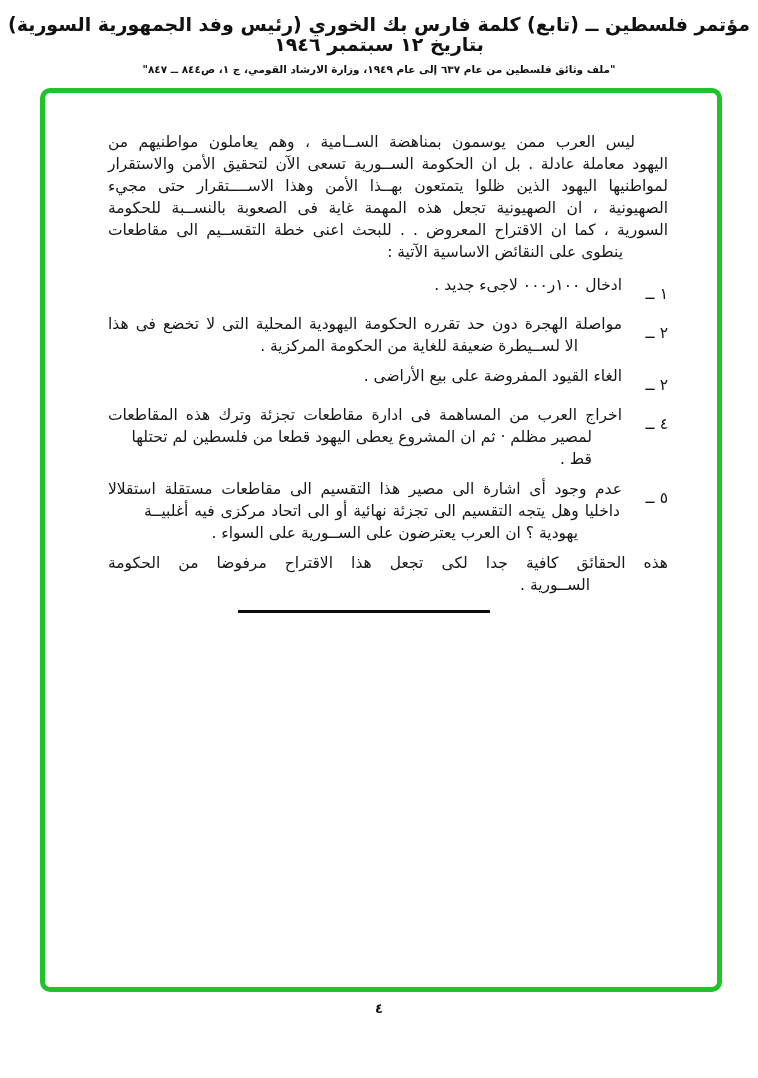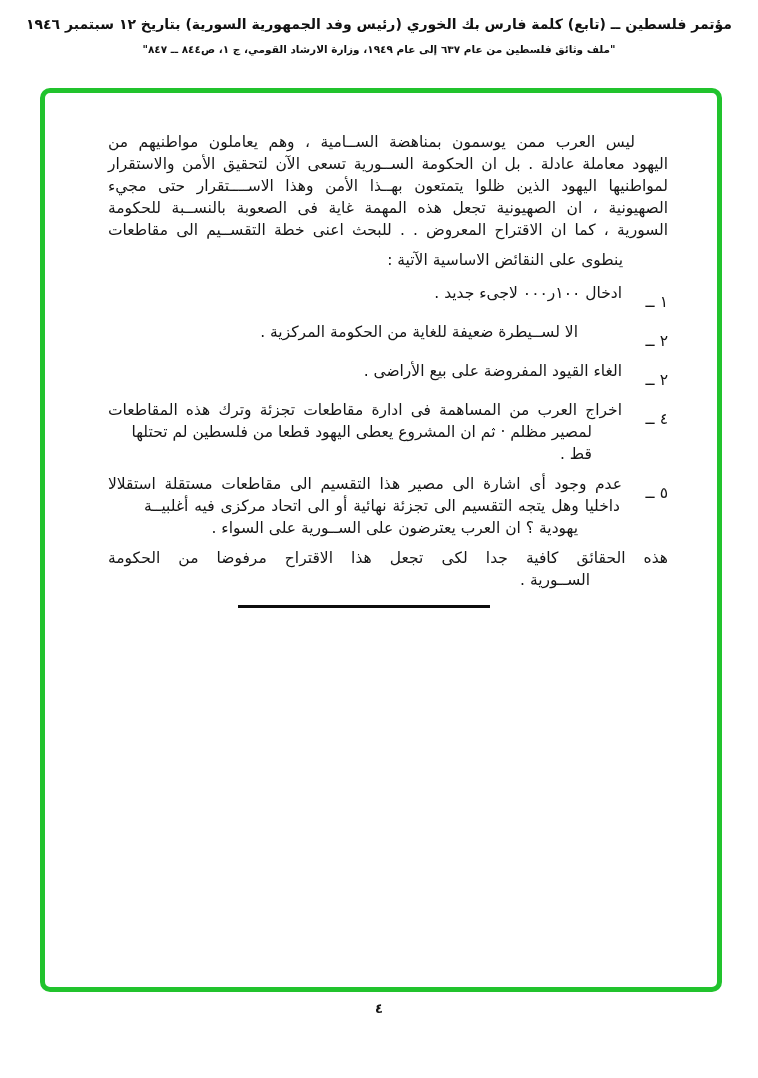--- a/index.html
+++ b/index.html
@@ -2,36 +2,36 @@
 <html lang="ar"><head>
 <meta charset="utf-8">
 <style>
   html,body{margin:0;padding:0;}
   body{
     width:758px;height:1078px;position:relative;background:#ffffff;
     font-family:"DejaVu Sans", sans-serif;color:#111111;overflow:hidden;
   }
   
   .header{position:absolute;top:14px;left:0;right:0;text-align:center;direction:rtl;}
-  .header .title{font-size:14px;font-weight:bold;letter-spacing:0;line-height:20px;}
+  .header .title{font-size:19px;font-weight:bold;letter-spacing:0;line-height:20px;}
   .header .source{font-size:10.5px;font-weight:bold;margin-top:8px;line-height:14px;}
   
   .frame{
     position:absolute;left:40px;top:88px;width:682px;height:904px;
     box-sizing:border-box;border:5px solid #21c32d;border-radius:10px;background:#ffffff;
   }
   
   .doc-body{
     position:absolute;top:38px;right:49px;left:63px;
     direction:rtl;text-align:right;font-size:15.5px;line-height:22px;color:#161616;
   }
   .line{min-height:22px;}
   .line.full{text-align:justify;text-align-last:justify;}
   .line.ind-first{padding-right:33px;}
-  .line.ind-last{padding-left:0;padding-right:45px;margin-top:8px;}
+  .line.ind-last{padding-left:0;padding-right:45px;}
   
   .list{margin-top:11px;}
   .item{display:flex;margin-bottom:8px;}
   .num-col{flex:none;width:46px;white-space:nowrap;margin-top:9px;}
   .num-col .num-dash{margin-right:5px;}
   .item-content{flex:1;min-width:0;}
   .item-content .line.cont-40{padding-right:44px;}
   .item-content .line.cont-30{padding-right:30px;text-align:right;}
   .item-content .line.cont-0{padding-right:2px;margin-left:36px;}
   
@@ -77,20 +77,21 @@
         <div class="item-content">
           <div class="line">ادخال ١٠٠ر٠٠٠ لاجىء جديد .</div>
         </div>
       </div>
 
       <div class="item">
         <div class="num-col">
           <span>٢</span><span class="num-dash">ــ</span>
         </div>
         <div class="item-content">
+          <div class="line full">مواصلة الهجرة دون حد تقرره الحكومة اليهودية المحلية التى لا تخضع فى هذا</div>
           <div class="line cont-40">الا لســيطرة ضعيفة للغاية من الحكومة المركزية .</div>
         </div>
       </div>
 
       <div class="item">
         <div class="num-col">
           <span>٢</span><span class="num-dash">ــ</span>
         </div>
         <div class="item-content">
           <div class="line">الغاء القيود المفروضة على بيع الأراضى .</div>

